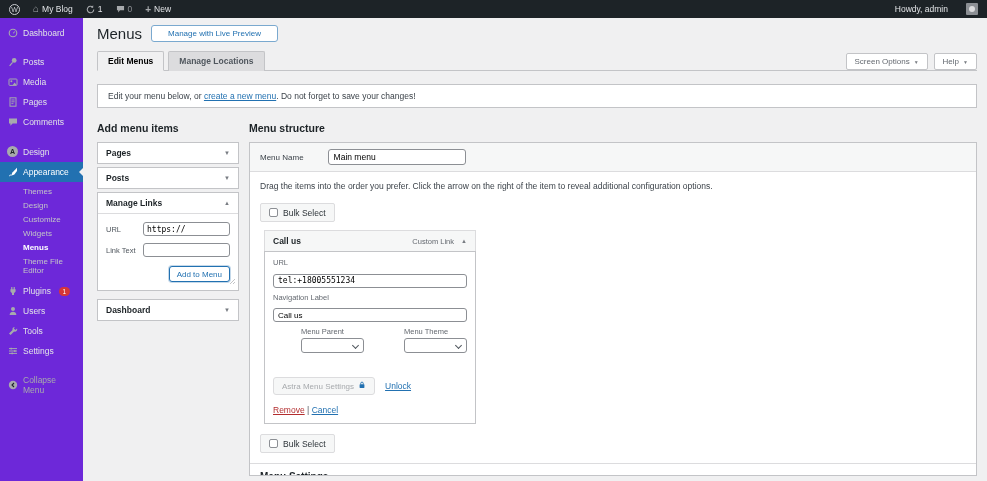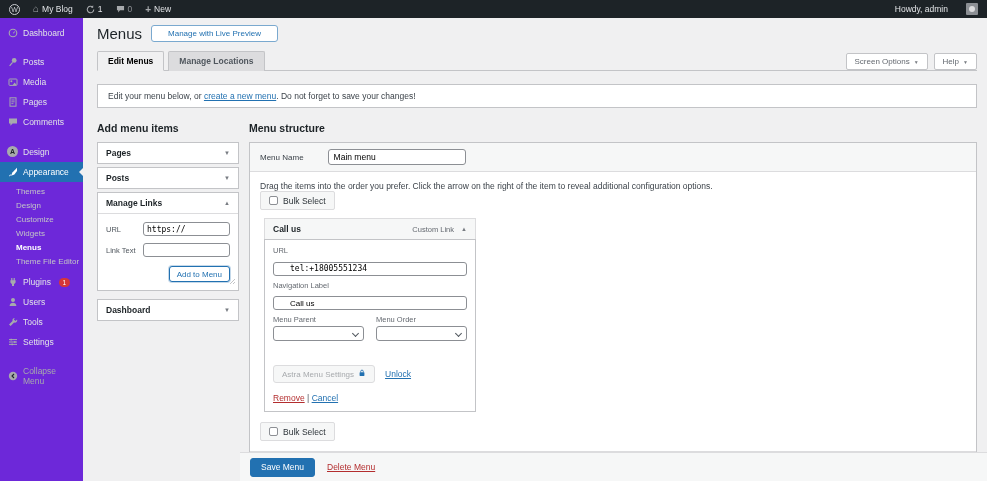--- a/index.html
+++ b/index.html
@@ -30,21 +30,21 @@
   
   .sidebar { position:absolute; top:18px; left:0; bottom:0; width:83px; background:#6d28d9;
     font-size:8.5px; z-index:50; padding-top:5px; }
   .sb-item { display:flex; align-items:center; gap:5px; padding:5px 7px; color:#e2e4e7; cursor:pointer; }
   .sb-item .ico { width:11px; display:inline-flex; justify-content:center; color:#a7aaad; flex-shrink:0; }
   .sb-gap { height:9px; }
   .sb-item.active { background:#2271b1; color:#fff; position:relative; }
   .sb-item.active .ico { color:#fff; }
   .sb-item.active:after { content:""; position:absolute; right:0; top:50%; margin-top:-4px;
     border:4px solid transparent; border-right-color:#f0f0f1; }
-  .sb-sub { padding:2px 0 4px 16px; }
+  .sb-sub { padding:2px 0 4px 23px; }
   .sb-sub a { display:block; padding:2.5px 0; color:#c3c4c7; font-size:8px; text-decoration:none; }
   .sb-sub a.current { color:#fff; font-weight:700; }
   .sb-item.dimmed { color:#a7aaad; }
   .badge { background:#d63638; color:#fff; border-radius:8px; font-size:6.5px; line-height:9px;
     padding:0 3.5px; margin-left:3px; }
   .astra-circ { width:11px; height:11px; border-radius:50%; background:#a7aaad; color:#1d2327;
     display:inline-flex; align-items:center; justify-content:center; font-size:7px; font-weight:700; }
 
   
   .content { position:absolute; top:18px; left:83px; right:0; bottom:0; overflow:hidden; background:#f0f0f1; }
@@ -92,38 +92,38 @@
 
   
   .right-col { flex:1; min-width:0; }
   .panel { background:#fff; border:1px solid #c3c4c7; height:334px; overflow:hidden; }
   .name-row { display:flex; align-items:center; gap:24px; background:#f6f7f7;
     border-bottom:1px solid #dcdcde; padding:6px 10px; }
   .name-row label { font-size:8px; color:#3c434a; }
   .name-row input { width:138px; height:16px; border:1px solid #8c8f94; border-radius:3px;
     font-size:8.5px; padding:0 5px; }
   .panel-body { padding:7px 10px; }
-  .hint { font-size:8.5px; color:#3c434a; margin:2px 0 0; }
+  .hint { font-size:8.5px; color:#3c434a; margin:2px 0 12px; }
   .bulk { display:inline-flex; align-items:center; gap:5px; background:#f6f7f7;
     border:1px solid #dcdcde; border-radius:2px; padding:3.5px 8px; font-size:8.5px; color:#2c3338; cursor:pointer; }
   .cb { width:9px; height:9px; border:1px solid #8c8f94; border-radius:2px; background:#fff; flex-shrink:0; }
 
   .mi { width:212px; margin:8px 0 0 4px; }
   .mi-hdr { display:flex; align-items:center; background:#f6f7f7; border:1px solid #dcdcde;
     padding:5px 8px; cursor:move; }
   .mi-title { font-size:8.5px; font-weight:700; color:#1d2327; flex:1; }
   .mi-type { font-size:7.5px; color:#646970; margin-right:7px; }
   .mi-arrow { font-size:6px; color:#787c82; cursor:pointer; }
   .mi-bd { border:1px solid #c3c4c7; margin-top:-1px; background:#fff; padding:6px 8px 8px; }
   .sm-label { display:block; font-size:7.5px; color:#646970; margin:5px 0 2px; }
   .sm-label.first { margin-top:0; }
   .mi-bd input { width:100%; height:14px; border:1px solid #8c8f94; border-radius:3px;
-    font-size:8px; padding:0 16px; }
+    font-size:8px; padding:0 4px; }
   .two { display:flex; gap:12px; }
-  .two > div { flex:1; min-width:0; }
+  .two > div { flex:1; min-width:0;margin-left:28px; }
   .sel { height:15px; border:1px solid #8c8f94; border-radius:3px; background:#fff; position:relative; cursor:pointer; }
   .sel:after { content:""; position:absolute; right:5px; top:4px; width:4px; height:4px;
     border-right:1px solid #50575e; border-bottom:1px solid #50575e; transform:rotate(45deg); }
   .astra-row { display:flex; align-items:center; gap:10px; margin-top:24px; }
   .astra-btn { display:inline-flex; align-items:center; gap:4px; border:1px solid #dcdcde;
     background:#f6f7f7; color:#a7aaad; border-radius:3px; font-size:8px; padding:3px 8px; }
   .link { color:#2271b1; text-decoration:underline; font-size:8.5px; }
   .rm-row { margin-top:10px; font-size:8.5px; color:#50575e; }
   .danger { color:#b32d2e; text-decoration:underline; }
   .bulk2 { margin-top:10px; }
@@ -407,21 +407,21 @@
 
               <label class="sm-label">Navigation Label</label>
               <input type="text" value="Call us" style="">
 
               <div class="two">
                 <div>
                   <label class="sm-label">Menu Parent</label>
                   <div class="sel"></div>
                 </div>
                 <div>
-                  <label class="sm-label">Menu Order</label>
+                  <label class="sm-label">Menu Theme</label>
                   <div class="sel"></div>
                 </div>
               </div>
 
               <div class="astra-row">
                 <button class="astra-btn">
                   <span>Astra Menu Settings</span>
                   <span>
                     <svg width="8" height="8" viewBox="0 0 10 10">
                         <rect x="2" y="4.2" width="6" height="4.6" rx="0.6" fill="#2271b1"></rect>
@@ -455,18 +455,14 @@
             <label class="auto-check">
               <span class="cb"></span>
               <span>Automatically add new top-level pages to this menu</span>
             </label>
           </div>
         </div>
       </div>
     </section>
   </div>
 
-  <footer class="save-footer">
-    <button class="primary-btn">Save Menu</button>
-    <a class="danger" style="font-size:8.5px;">Delete Menu</a>
-  </footer>
 
 </main>
 
 </body></html>

